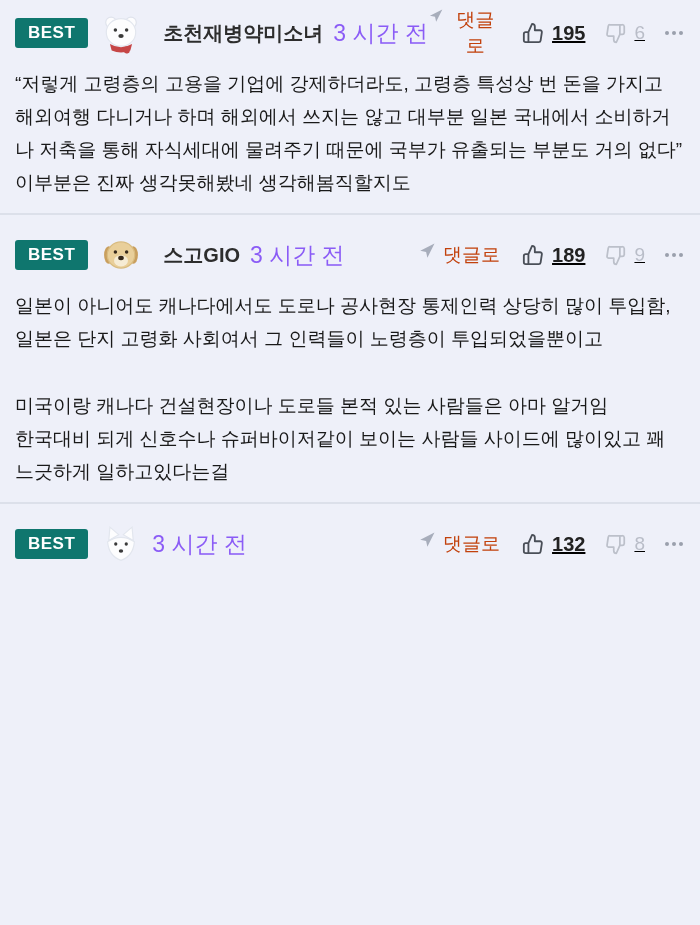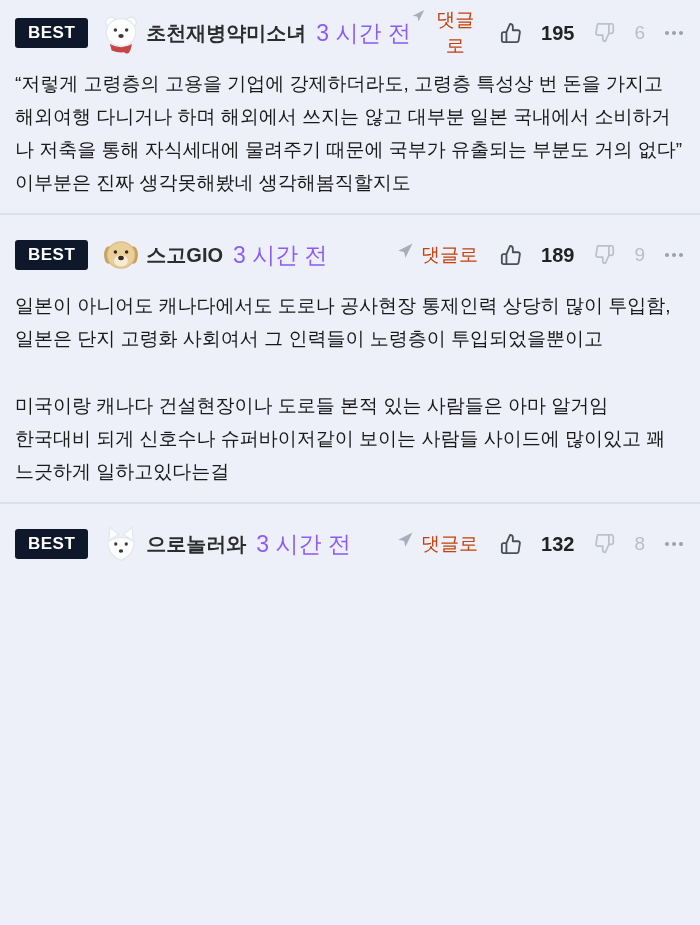--- a/index.html
+++ b/index.html
@@ -12,42 +12,42 @@
   }
   .page { padding: 13px 15px 0 15px; }
 
   
   .comment-header {
     display: flex;
     align-items: center;
     height: 40px;
   }
   .best-badge {
-    background: #0f172a;
+    background: #0f766e;
     color: #ffffff;
     font-weight: 700;
     font-size: 17px;
     line-height: 1;
     padding: 6px 13px 7px 13px;
     border-radius: 3px;
     letter-spacing: 0.5px;
     flex: 0 0 auto;
   }
   .avatar {
     width: 42px; height: 42px;
     margin-left: 12px;
     flex: 0 0 auto;
     cursor: pointer;
   }
   .avatar svg { width: 100%; height: 100%; display: block; }
   .username {
     font-size: 20px;
     font-weight: 700;
     color: #2d2d2d;
-    margin-left: 4px;
+    margin-left: 21px;
     cursor: pointer;
     white-space: nowrap;
   }
   .timestamp {
     font-size: 23px;
     color: #8b5cf6;
     margin-left: 10px;
     white-space: nowrap;
   }
   .header-controls {
@@ -60,24 +60,26 @@
     gap: 7px;
     color: #c2410c;
     font-size: 19px;
     cursor: pointer;
     background: none; border: none;
     font-family: inherit;
   }
   .reply-button .nav-icon { width: 18px; height: 18px; display: block; }
   .vote-button {
     display: flex;
-    gap: 19px;
+    align-items: center;
+    gap: 8px;
     background: none; border: none;
     cursor: pointer;
     font-family: inherit;
+    text-decoration: underline;
   }
   .vote-up { margin-left: 22px; }
   .vote-up .thumb-icon { width: 22px; height: 22px; color: #4a4f58; }
   .vote-up .vote-count { font-size: 20px; font-weight: 700; color: #222222; }
   .vote-down { margin-left: 20px; }
   .vote-down .thumb-icon { width: 21px; height: 21px; color: #bcc0ca; }
   .vote-down .vote-count { font-size: 19px; font-weight: 400; color: #b9bdc8; }
   .more-button {
     margin-left: 18px;
     display: flex;
@@ -240,21 +242,20 @@
         <svg viewBox="0 0 36 36">
           <path d="M7.5 15 L8.5 3.5 L16 10 Z" fill="#fdfdfe" stroke="#e2e6ee" stroke-width="1"></path>
           <path d="M28.5 15 L27.5 3.5 L20 10 Z" fill="#fdfdfe" stroke="#e2e6ee" stroke-width="1"></path>
           <path d="M6.5 16 Q18 8.5 29.5 16 Q28.5 28.5 18 32 Q7.5 28.5 6.5 16 Z" fill="#fdfdfe" stroke="#e2e6ee" stroke-width="1"></path>
           <circle cx="13.5" cy="18" r="1.4" fill="#3a3a3a"></circle>
           <circle cx="22.5" cy="18" r="1.4" fill="#3a3a3a"></circle>
           <ellipse cx="18" cy="24" rx="1.9" ry="1.5" fill="#3a3a3a"></ellipse>
         </svg>
       </span>
 
-      <span class="username">으로놀러와</span>
       <span class="timestamp">3 시간 전</span>
 
       <span class="header-controls">
         <button class="reply-button">
           <svg class="nav-icon" viewBox="0 0 24 24" fill="#a7adbb">
             <polygon points="3 11.5 22 2 12.5 21 10.8 13.2 3 11.5"></polygon>
           </svg>
           <span>댓글로</span>
         </button>
 

